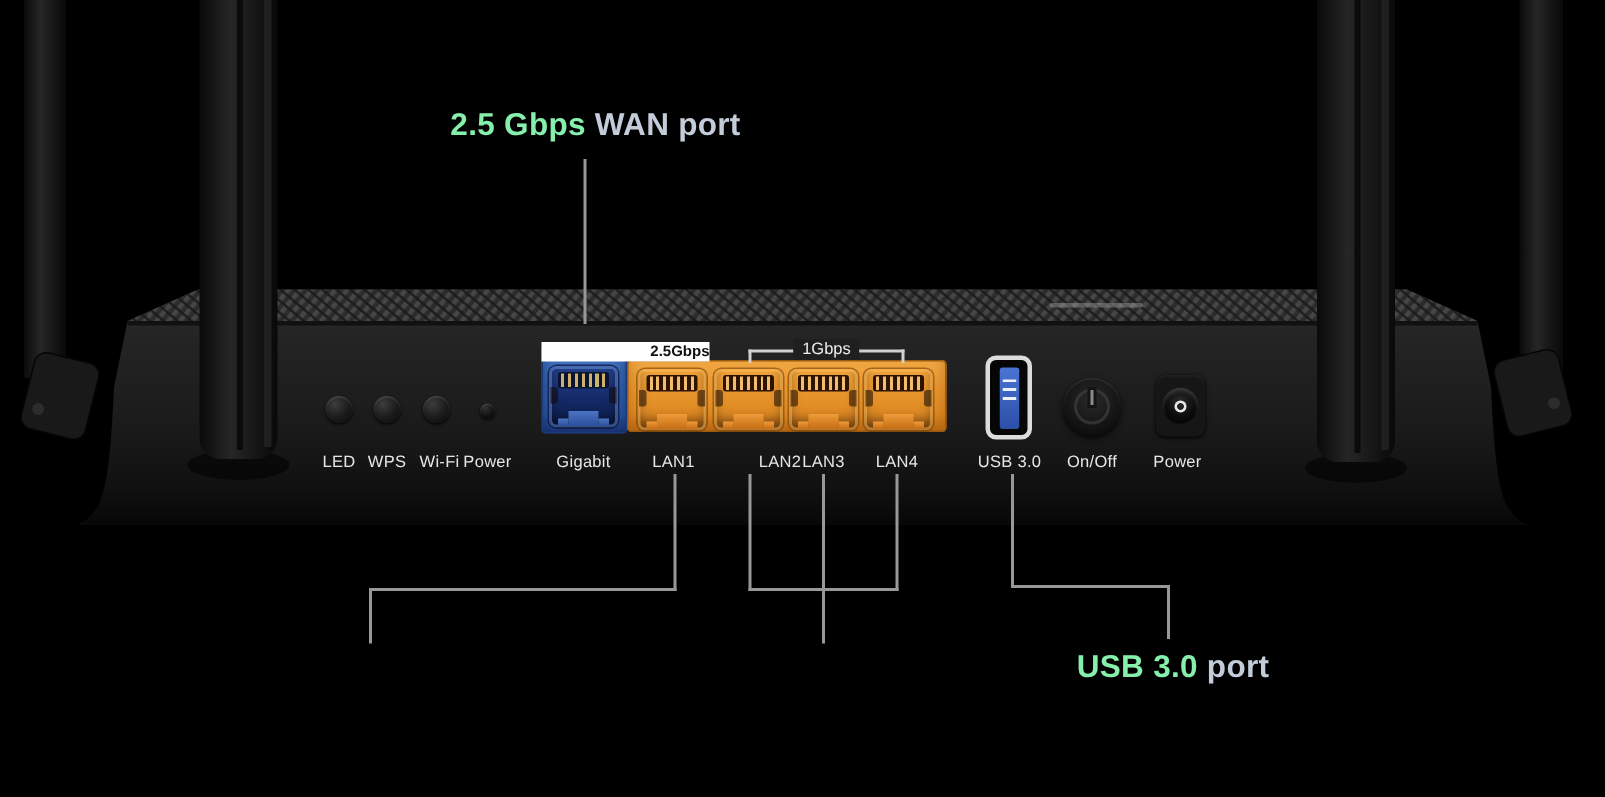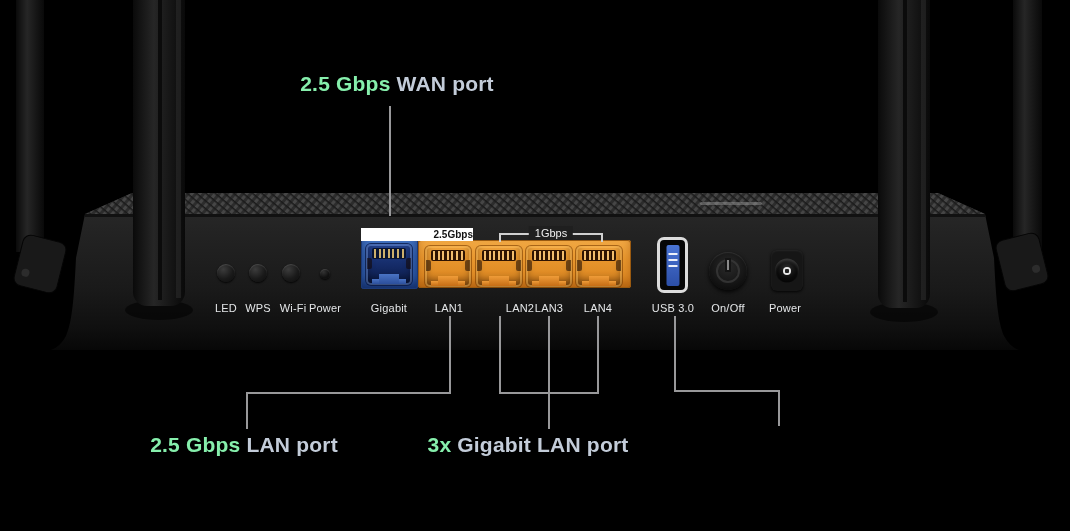--- a/index.html
+++ b/index.html
@@ -240,20 +240,17 @@
   <div class="cline" style="left:597px;top:316px;width:2px;height:78px"></div>
   <div class="cline" style="left:499px;top:392px;width:100px;height:2px"></div>
 
   <div class="cline" style="left:674px;top:316px;width:2px;height:76px"></div>
   <div class="cline" style="left:674px;top:390px;width:106px;height:2px"></div>
   <div class="cline" style="left:778px;top:390px;width:2px;height:36px"></div>
 
   <div class="callout" style="left:397px;top:72px">
     <span class="spec">2.5 Gbps</span><span class="rest">WAN port</span>
   </div>
-  <div class="callout" style="left:244px;top:433px">
-    <span class="spec">2.5 Gbps</span><span class="rest">LAN port</span>
-  </div>
-  <div class="callout" style="left:528px;top:433px">
-    <span class="spec">3x</span><span class="rest">Gigabit LAN port</span>
+  <div class="callout" style="left:782px;top:433px">
+    <span class="spec">USB 3.0</span><span class="rest">port</span>
   </div>
 
 </div>
 
 </body></html>

